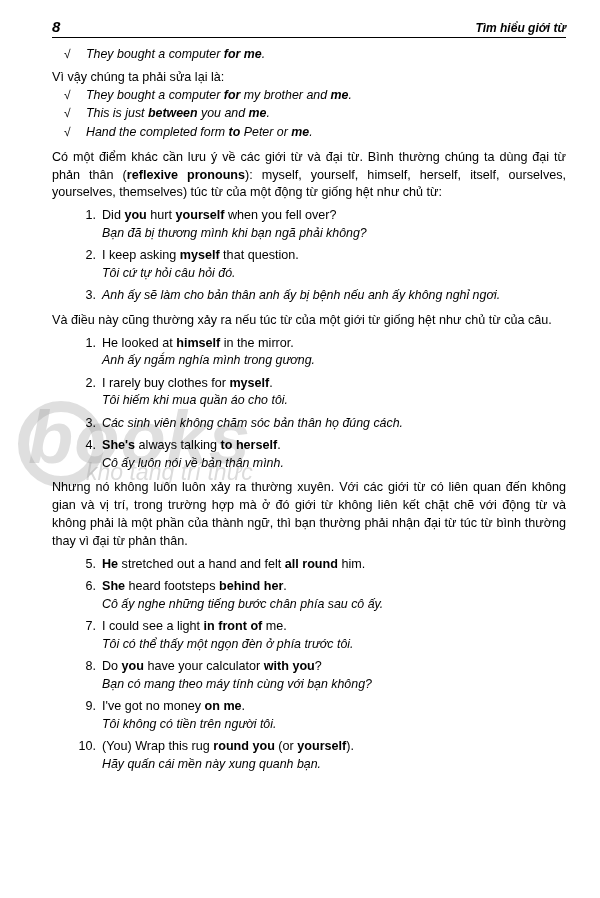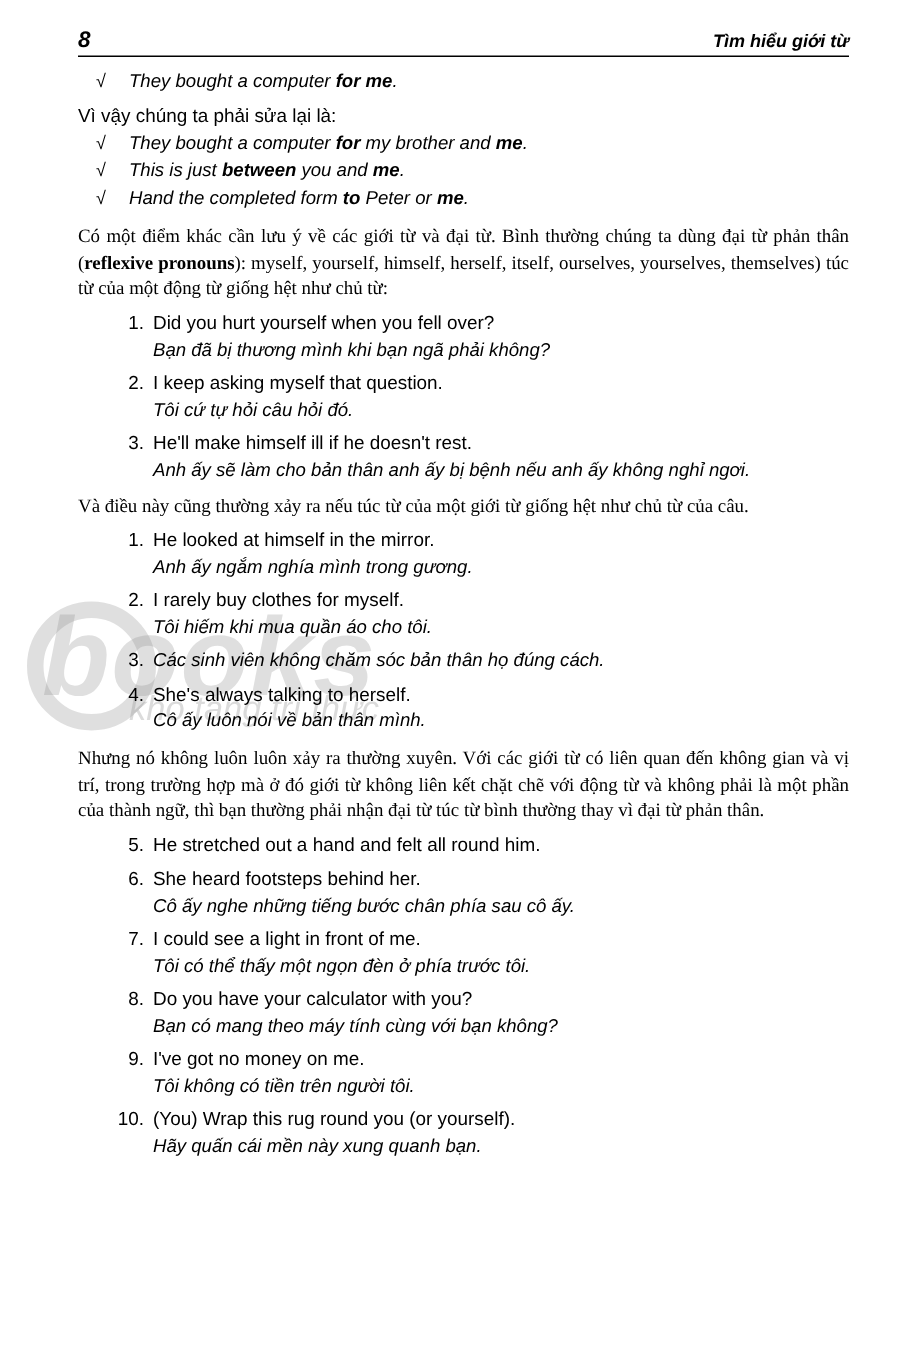--- a/index.html
+++ b/index.html
@@ -39,21 +39,20 @@
   }
   .header .title {
     font-size: 12px;
   }
   
   .para {
     font-size: 12.6px;
     line-height: 1.42;
     text-align: justify;
     margin: 7px 0 2px 0;
-    font-family: Liberation Serif, serif;
   }
   .para b { font-weight: bold; }
   .check-line {
     font-size: 12.4px;
     line-height: 1.42;
     margin: 1px 0 1px 0;
     padding-left: 34px;
     position: relative;
     font-style: italic;
   }
@@ -86,21 +85,21 @@
     padding-right: 6px;
     box-sizing: content-box;
   }
   .ex .body {
     flex: 1 1 auto;
   }
   .ex .en {
     font-size: 12.6px;
     line-height: 1.4;
   }
-  .ex .en b { font-weight: normal; }
+  .ex .en b { font-weight: bold; }
   .ex .vi {
     font-size: 12.4px;
     line-height: 1.4;
     font-style: italic;
   }
   
   .watermark {
     position: absolute;
     left: 0;
     top: 395px;
@@ -200,21 +199,20 @@
       <div class="ex">
         <div class="num">2.</div>
         <div class="body">
           <div class="en">I keep asking <b>myself</b> that question.</div>
           <div class="vi">Tôi cứ tự hỏi câu hỏi đó.</div>
         </div>
       </div>
       <div class="ex">
         <div class="num">3.</div>
         <div class="body">
-          <div class="en"><b>He'll</b> make <b>himself</b> ill if he doesn't rest.</div>
           <div class="vi">Anh ấy sẽ làm cho bản thân anh ấy bị bệnh nếu anh ấy không nghỉ ngơi.</div>
         </div>
       </div>
     </div>
 
     <div class="para">Và điều này cũng thường xảy ra nếu túc từ của một giới từ giống hệt như chủ từ của câu.</div>
 
     <div>
       <div class="ex">
         <div class="num">1.</div>

